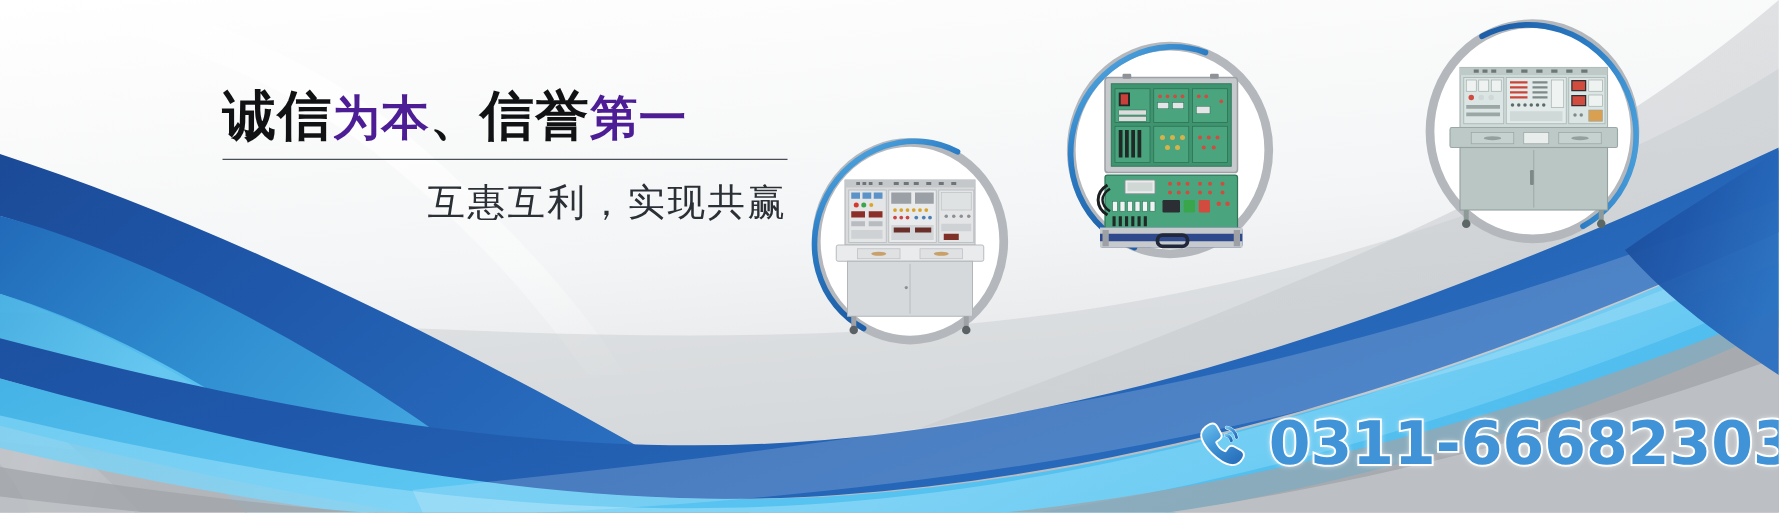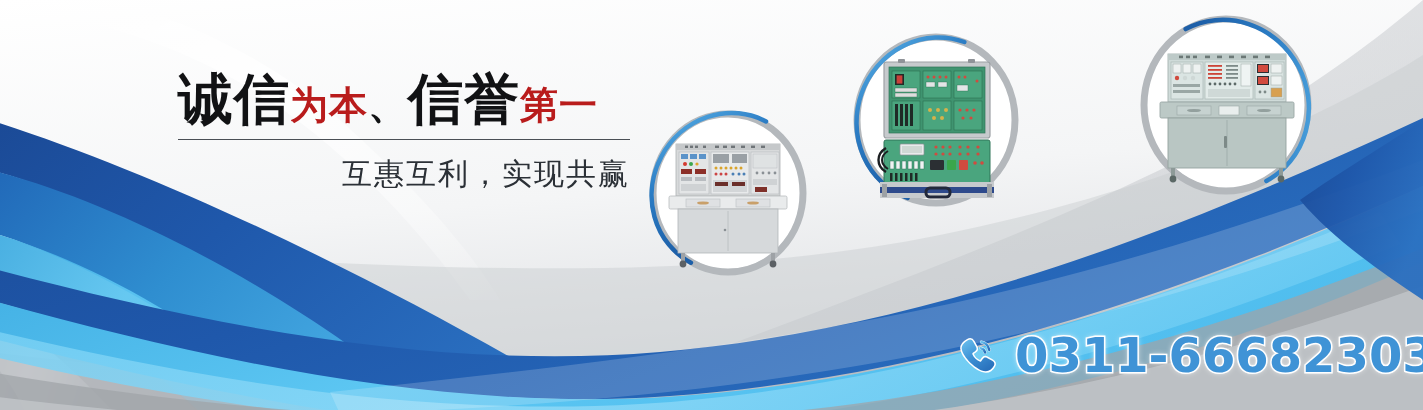--- a/index.html
+++ b/index.html
@@ -11,22 +11,22 @@
   #banner{position:relative;width:1423px;height:410px;overflow:hidden;}
   #bg-svg{position:absolute;inset:0;width:1423px;height:410px;}
 
   
   .text-block{position:absolute;left:178px;top:72px;width:452px;}
   .headline{
     white-space:nowrap;line-height:1;
     font-family:"DejaVu Sans","Liberation Sans",sans-serif;
     font-weight:bold;
   }
-  .hl-big{font-size:55px;color:#111214;letter-spacing:1px;}
-  .hl-sm{font-size:38px;color:#b91c1c;letter-spacing:1px;margin-top:45px;}
+  .hl-big{font-size:43px;color:#111214;letter-spacing:1px;}
+  .hl-sm{font-size:38px;color:#4c1d95;letter-spacing:1px;margin-top:45px;}
   .hl-punc{font-size:40px;color:#111214;}
   .divider{
     margin-top:12px;height:0;border-top:1.4px solid #4a4f55;width:452px;
   }
   .subtitle{
     margin-top:14px;text-align:right;white-space:nowrap;
     font-family:"DejaVu Sans","Liberation Sans",sans-serif;
     font-size:30px;color:#2b3036;letter-spacing:2px;font-weight:400;
   }
 

